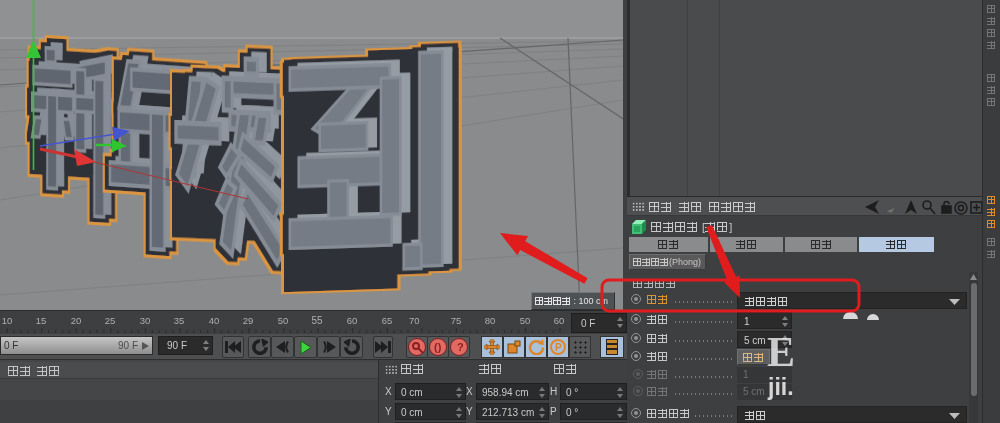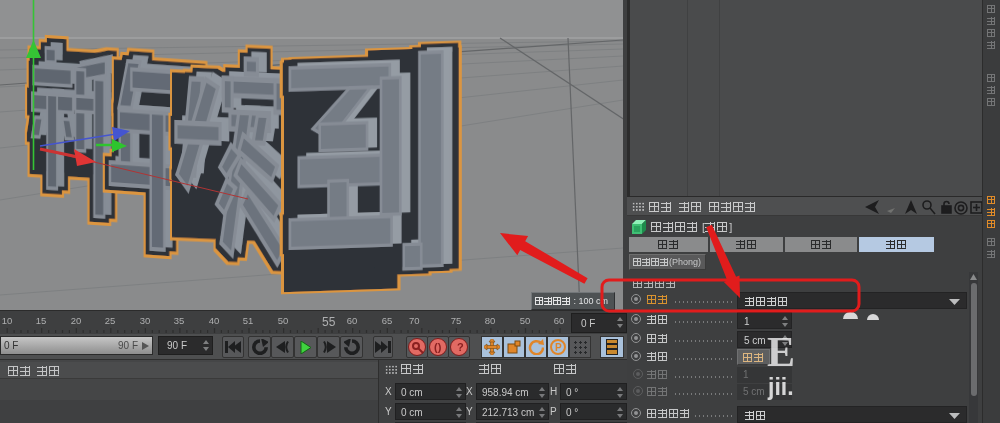--- a/index.html
+++ b/index.html
@@ -204,23 +204,23 @@
     </div>
 </div>
 <div class="a" style="left:0;top:310px;width:630px;height:24px;background:#3e3f40;border-top:1px solid #2b2b2b">
 <div class="a" style="left:-5px;top:4px;width:24px;text-align:center;font-size:9.5px;color:#aeafb0">10</div>
 <div class="a" style="left:29px;top:4px;width:24px;text-align:center;font-size:9.5px;color:#aeafb0">15</div>
 <div class="a" style="left:64px;top:4px;width:24px;text-align:center;font-size:9.5px;color:#aeafb0">20</div>
 <div class="a" style="left:98px;top:4px;width:24px;text-align:center;font-size:9.5px;color:#aeafb0">25</div>
 <div class="a" style="left:133px;top:4px;width:24px;text-align:center;font-size:9.5px;color:#aeafb0">30</div>
 <div class="a" style="left:167px;top:4px;width:24px;text-align:center;font-size:9.5px;color:#aeafb0">35</div>
 <div class="a" style="left:202px;top:4px;width:24px;text-align:center;font-size:9.5px;color:#aeafb0">40</div>
-<div class="a" style="left:236px;top:4px;width:24px;text-align:center;font-size:9.5px;color:#aeafb0">51</div>
+<div class="a" style="left:236px;top:4px;width:24px;text-align:center;font-size:9.5px;color:#aeafb0">29</div>
 <div class="a" style="left:271px;top:4px;width:24px;text-align:center;font-size:9.5px;color:#aeafb0">50</div>
-<div class="a" style="left:322px;top:4px;width:24px;text-align:left;font-size:12px;color:#aeafb0">55</div>
+<div class="a" style="left:305px;top:4px;width:24px;text-align:center;font-size:10px;color:#aeafb0">55</div>
 <div class="a" style="left:340px;top:4px;width:24px;text-align:center;font-size:9.5px;color:#aeafb0">60</div>
 <div class="a" style="left:375px;top:4px;width:24px;text-align:center;font-size:9.5px;color:#aeafb0">65</div>
 <div class="a" style="left:409px;top:4px;width:24px;text-align:left;font-size:9.5px;color:#aeafb0">70</div>
 <div class="a" style="left:444px;top:4px;width:24px;text-align:center;font-size:9.5px;color:#aeafb0">75</div>
 <div class="a" style="left:478px;top:4px;width:24px;text-align:center;font-size:9.5px;color:#aeafb0">80</div>
 <div class="a" style="left:513px;top:4px;width:24px;text-align:center;font-size:9.5px;color:#aeafb0">50</div>
 <div class="a" style="left:547px;top:4px;width:24px;text-align:center;font-size:9.5px;color:#aeafb0">60</div>
 <svg class="a" style="left:0;top:0" width="630" height="24">
       <rect x="6.6" y="17" width="1.2" height="5" fill="#2e2e2e"></rect>
       <rect x="13.5" y="19" width="1.2" height="3" fill="#2e2e2e"></rect>

